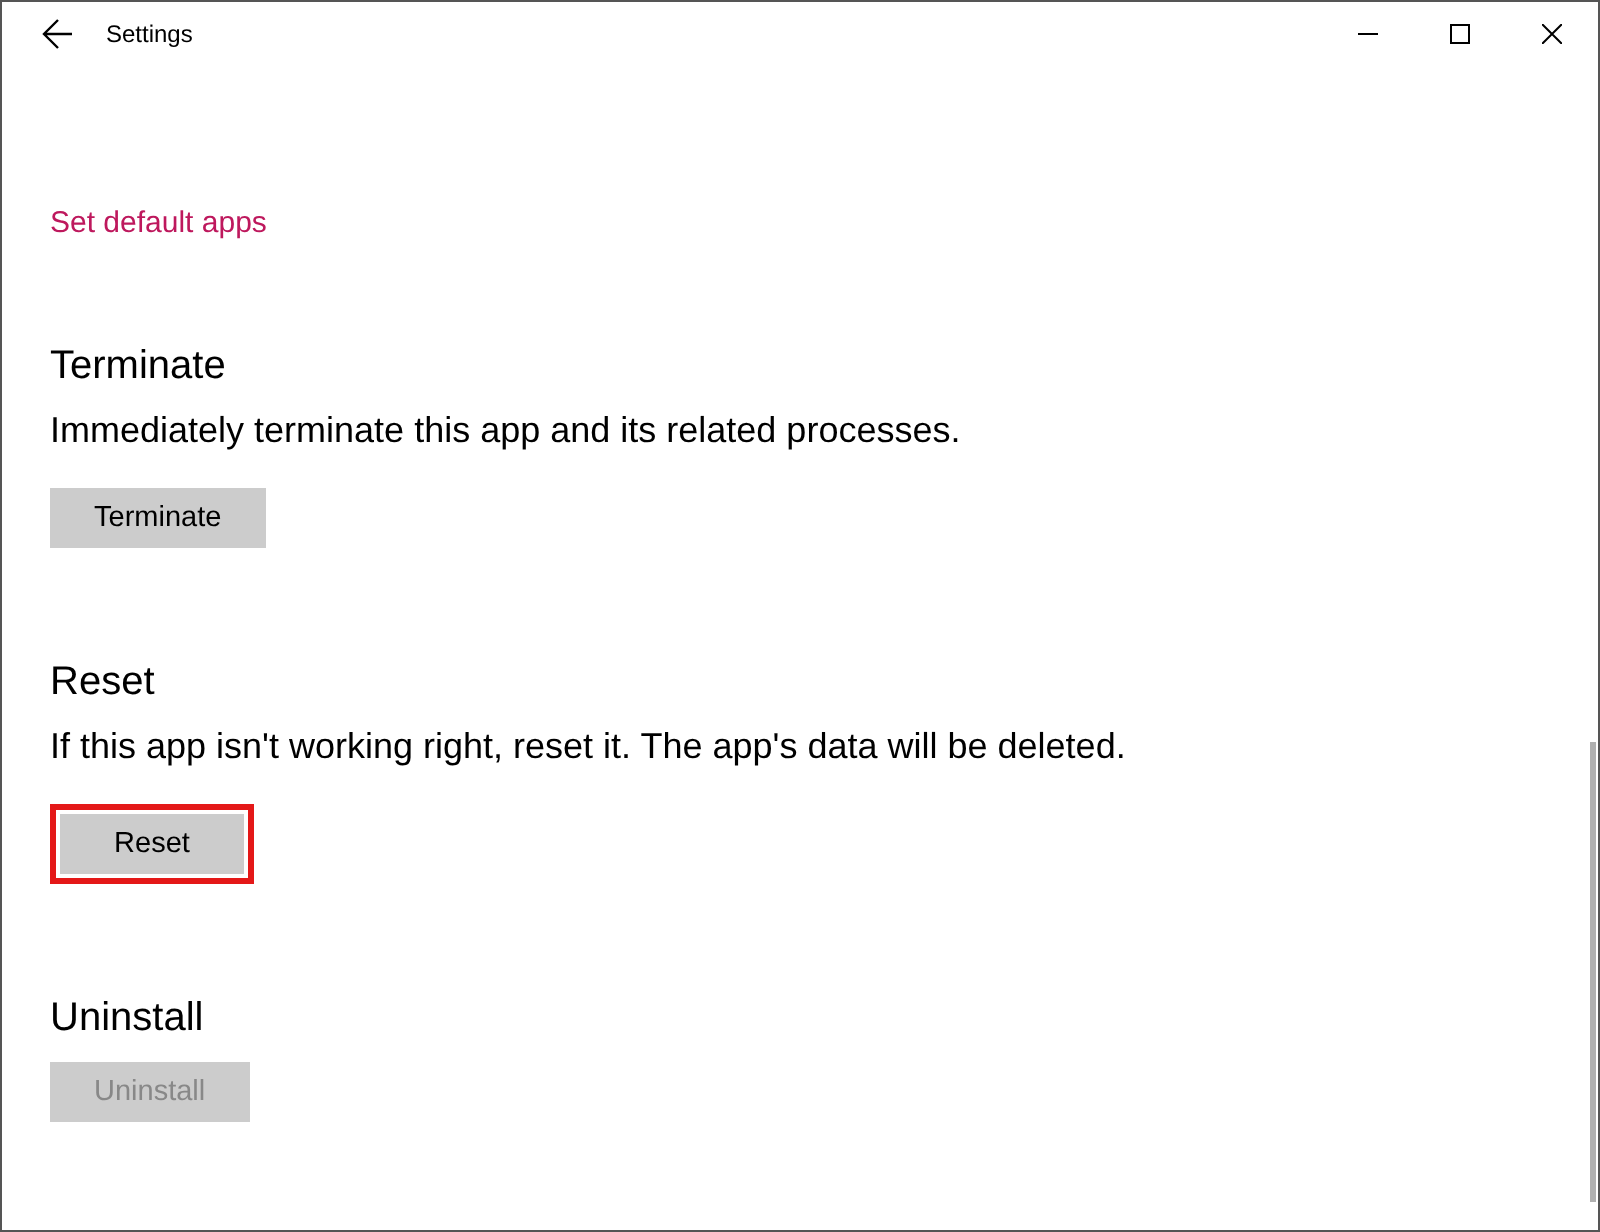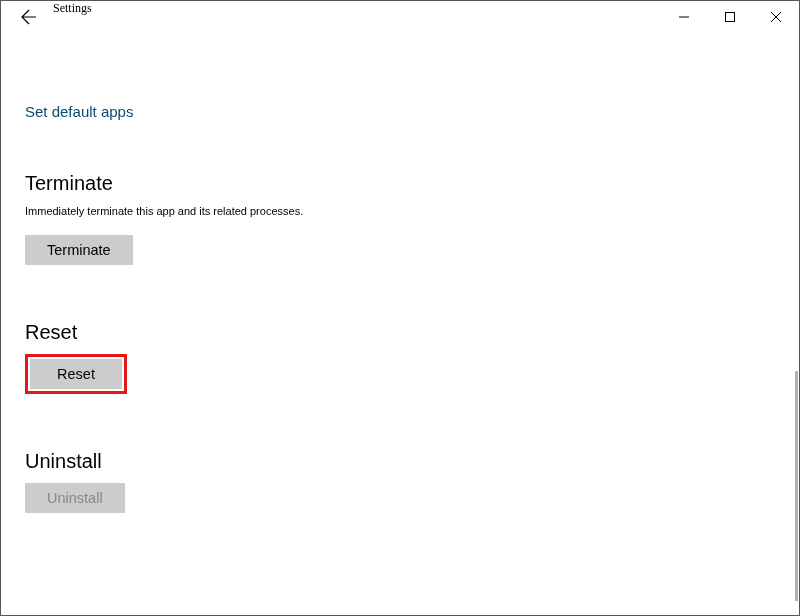--- a/index.html
+++ b/index.html
@@ -8,23 +8,22 @@
       background: #fff;
       width: 800px;
       height: 616px;
       overflow: hidden;
       position: relative;
       border: 1px solid #555;
     }
     .titlebar {
       height: 32px;
       display: flex;
-      align-items: flex-start;
+      align-items: center;
       padding-left: 8px;
-      font-family: Liberation Serif, serif;
     }
     .back-btn {
       width: 40px;
       height: 32px;
       display: flex;
       align-items: center;
       justify-content: center;
       cursor: pointer;
     }
     .back-btn svg { width: 16px; height: 16px; }
@@ -45,37 +44,37 @@
       align-items: center;
       justify-content: center;
       cursor: pointer;
     }
     .win-btn svg { width: 10px; height: 10px; }
     .content {
       padding: 0 24px;
       padding-top: 70px;
     }
     .link {
-      color: #0c4a6e;
+      color: #be185d;
       font-size: 15px;
       cursor: pointer;
       display: inline-block;
       margin-bottom: 52px;
     }
     .section {
       margin-bottom: 56px;
     }
     .section h2 {
       font-size: 20px;
       font-weight: 400;
       color: #000;
       margin-bottom: 10px;
     }
     .section p {
-      font-size: 11px;
+      font-size: 18px;
       color: #000;
       margin-bottom: 18px;
     }
     .btn {
       background: #ccc;
       border: none;
       padding: 7px 22px;
       font-size: 14.5px;
       font-family: inherit;
       cursor: pointer;
@@ -133,20 +132,21 @@
   <span class="link">Set default apps</span>
 
   <div class="section">
     <h2>Terminate</h2>
     <p>Immediately terminate this app and its related processes.</p>
     <button class="btn">Terminate</button>
   </div>
 
   <div class="section">
     <h2>Reset</h2>
+    <p>If this app isn't working right, reset it. The app's data will be deleted.</p>
     <span class="highlight-frame">
       <button class="btn">Reset</button>
     </span>
   </div>
 
   <div class="section">
     <h2>Uninstall</h2>
     <button class="btn disabled">Uninstall</button>
   </div>
 </div>

